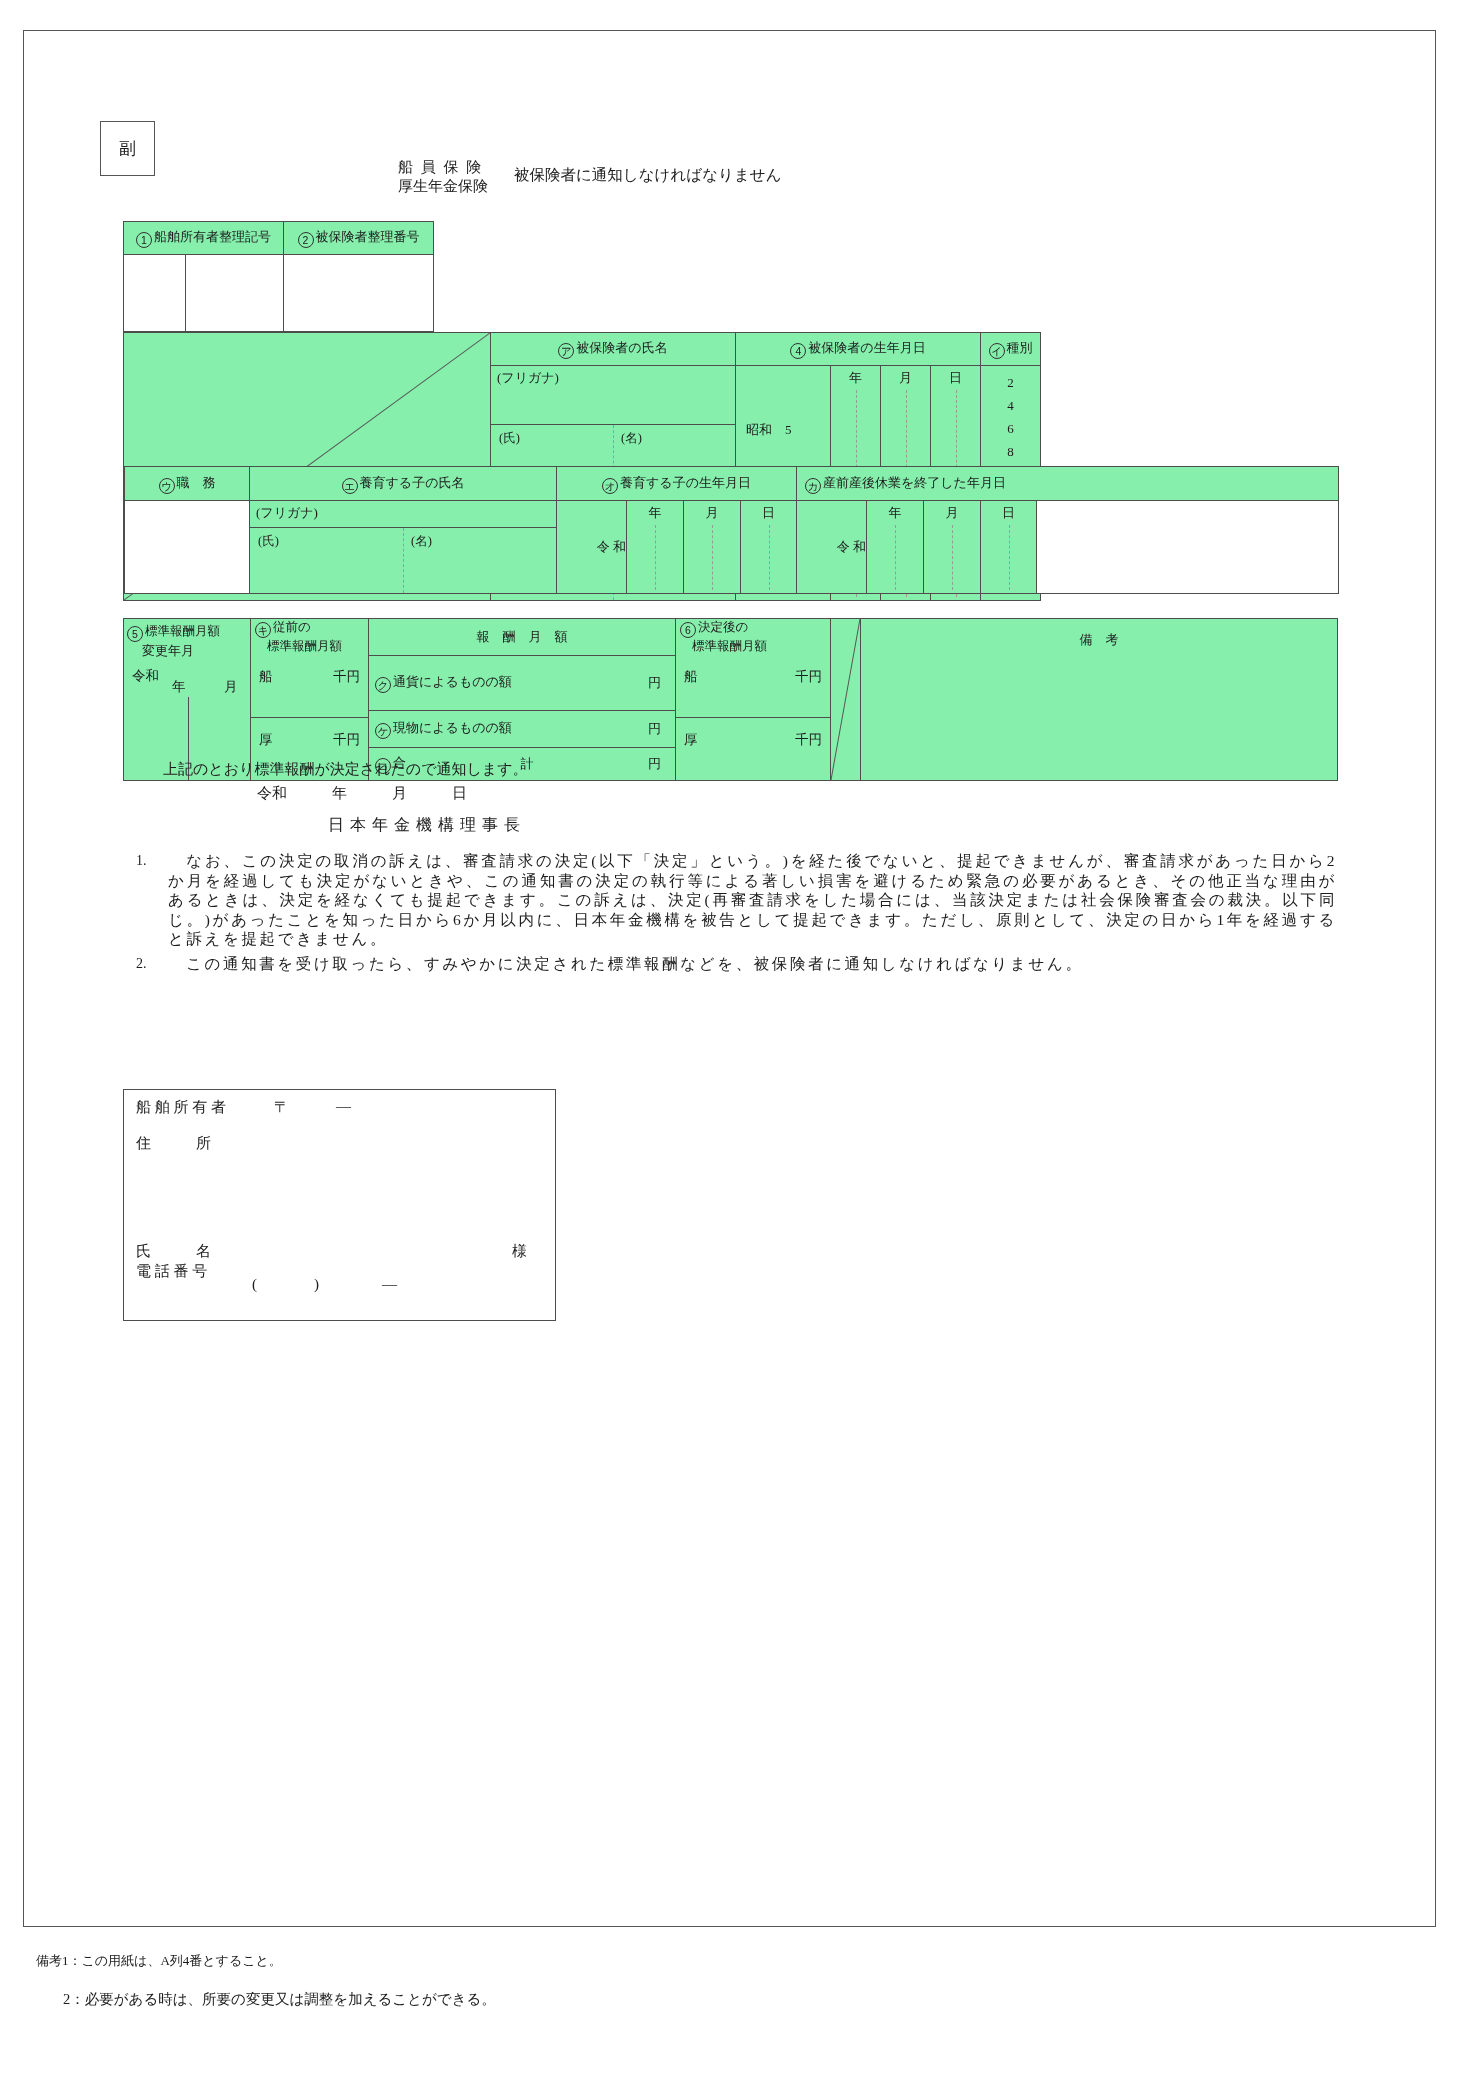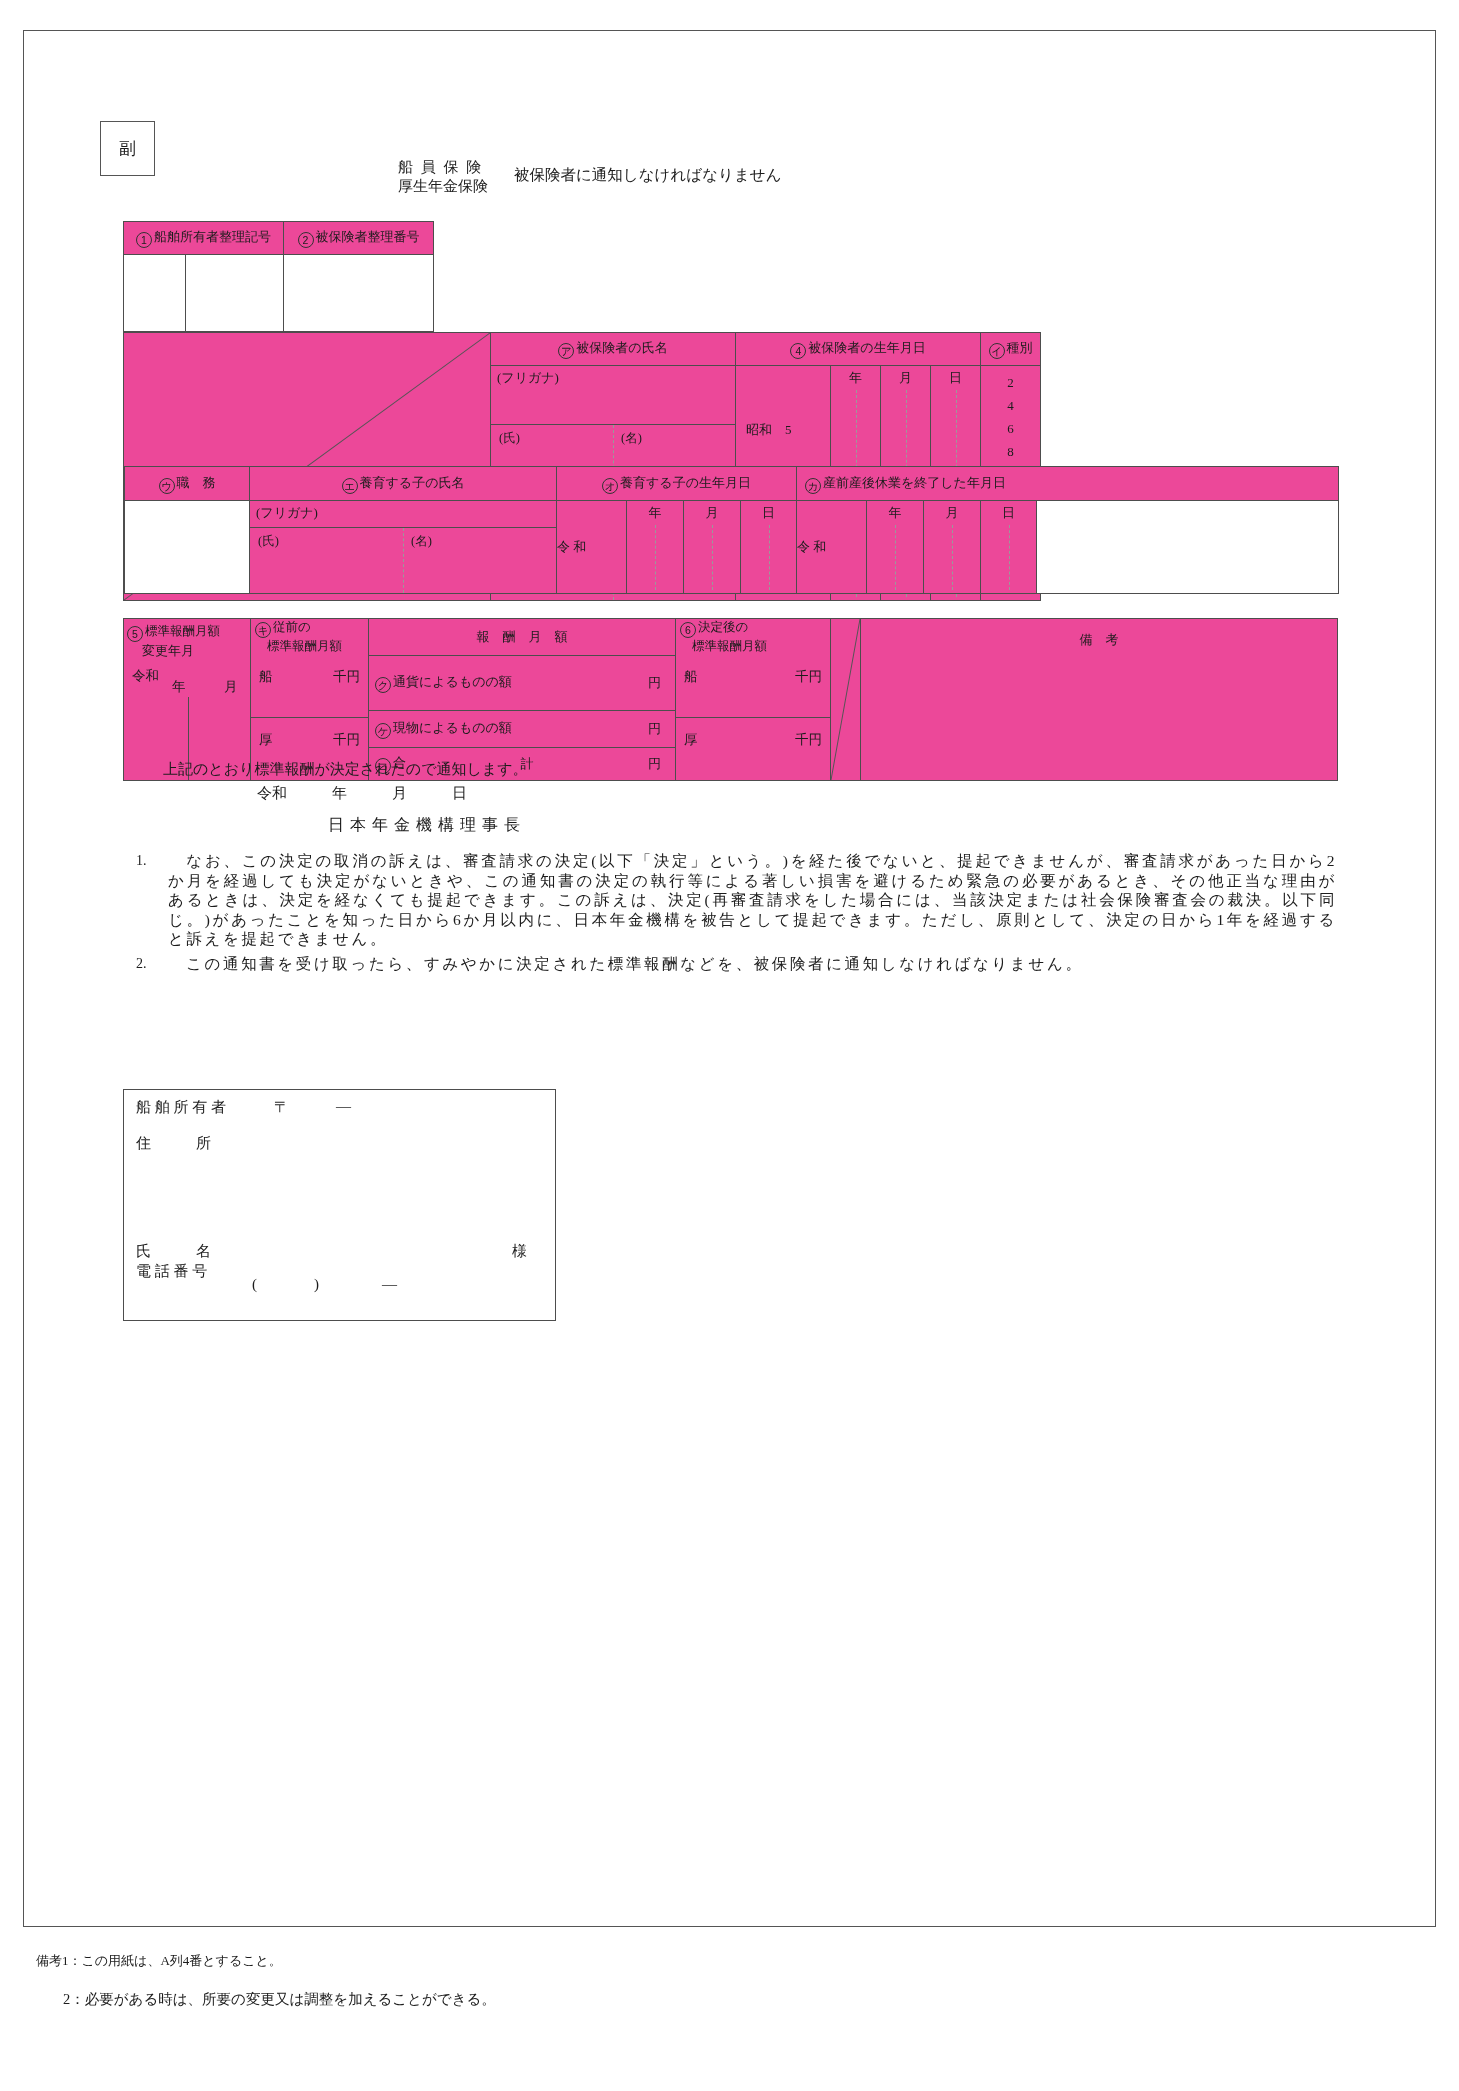--- a/index.html
+++ b/index.html
@@ -7,32 +7,32 @@
   #page{position:relative;width:1459px;height:2091px;background:#fff;
         font-family:"Liberation Serif","DejaVu Serif",serif;color:#1c1c1c;overflow:hidden}
   .abs{position:absolute;white-space:pre}
   .frame{position:absolute;left:23px;top:30px;width:1413px;height:1897px;border:1px solid #555}
   .copy-box{position:absolute;left:100px;top:121px;width:55px;height:55px;border:1px solid #555;
             display:flex;align-items:center;justify-content:center;font-size:17px}
   .t1{left:398px;top:158px;font-size:15px;letter-spacing:2px}
   .t2{left:398px;top:177px;font-size:15px}
   .tmain{left:514px;top:165px;font-size:15.5px}
 
-  table.frm{position:absolute;border-collapse:collapse;table-layout:fixed;background:#ec4899}
+  table.frm{position:absolute;border-collapse:collapse;table-layout:fixed;background:#86efac}
   .frm td{border:1px solid #4d4d4d;padding:0;vertical-align:top;font-size:13px;overflow:hidden}
   .hc{text-align:center;vertical-align:middle !important;font-size:13.5px;padding:1px 2px !important}
   .hcl{text-align:left;vertical-align:middle !important;font-size:13.5px;padding:1px 2px 1px 8px !important}
   .furi{padding:3px 6px !important;font-size:12.5px}
   .blank{background:#fff}
   .namecell{position:relative}
   .nc-l{position:absolute;left:8px;top:5px;font-size:12.5px}
   .nc-f{position:absolute;left:calc(50% + 8px);top:5px;font-size:12.5px}
   .ncdiv{position:absolute;left:50%;top:0;bottom:0;border-left:1px dashed #9a9a9a}
   .era{padding:14px 0 0 10px !important;line-height:20px;font-size:13px;white-space:pre}
-  .eravc{text-align:left;vertical-align:middle !important;font-size:13.5px;white-space:pre}
+  .eravc{text-align:right;vertical-align:middle !important;font-size:13.5px;white-space:pre}
   .ymd{position:relative;text-align:center}
   .ymdl{display:block;padding-top:3px;font-size:13px}
   .vdash{position:absolute;left:50%;top:24px;bottom:3px;border-left:1px dashed #9a9a9a}
   .typ{text-align:center;padding-top:5px !important}
   .typ div{line-height:23px;font-size:13px}
   .diagcell{position:relative;padding:0 !important}
   .diagcell svg{position:absolute;left:0;top:0;width:100%;height:100%;display:block}
 
   .b{display:inline-block;width:16px;height:16px;line-height:15px;border:1px solid #333;border-radius:50%;
      font-size:10.5px;text-align:center;margin-right:2px;vertical-align:-3px;

